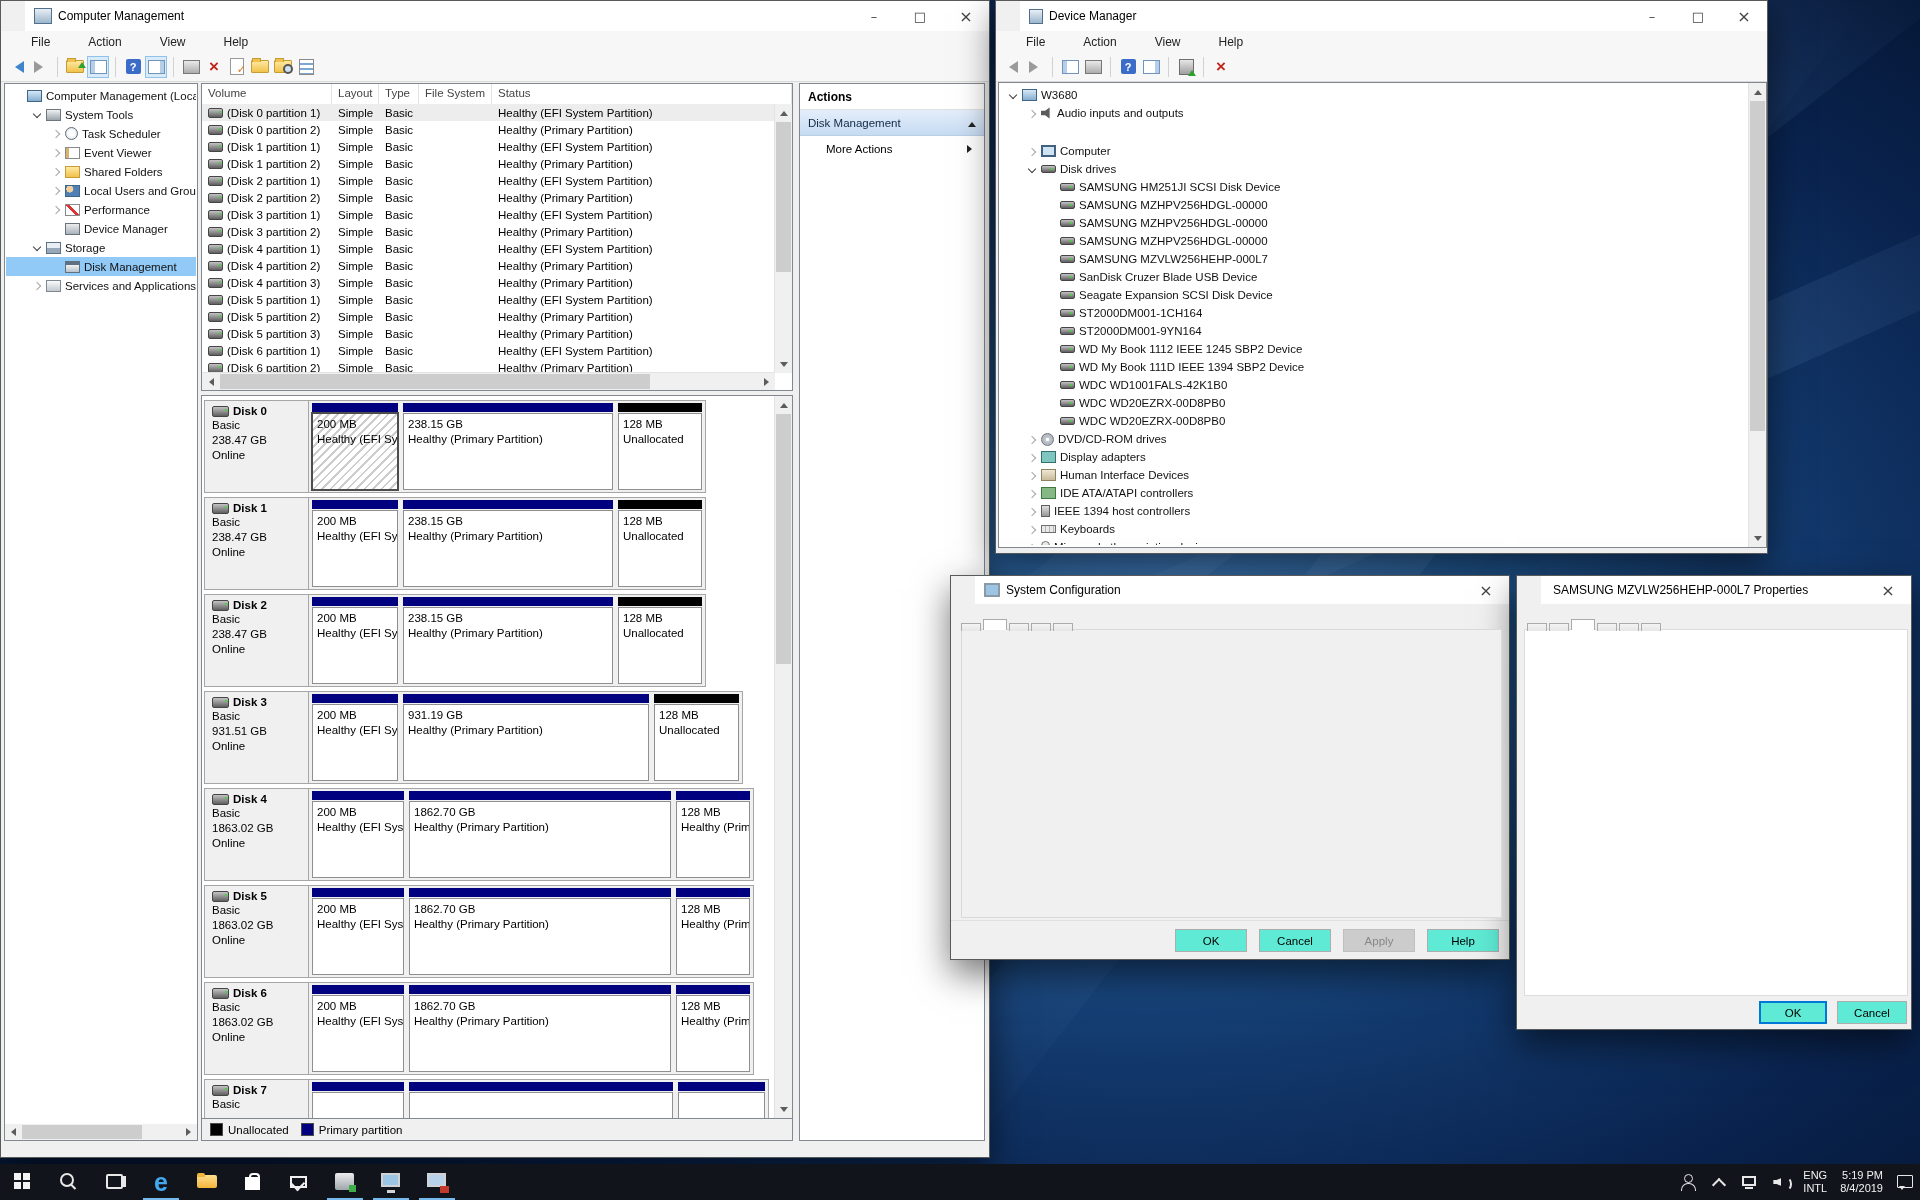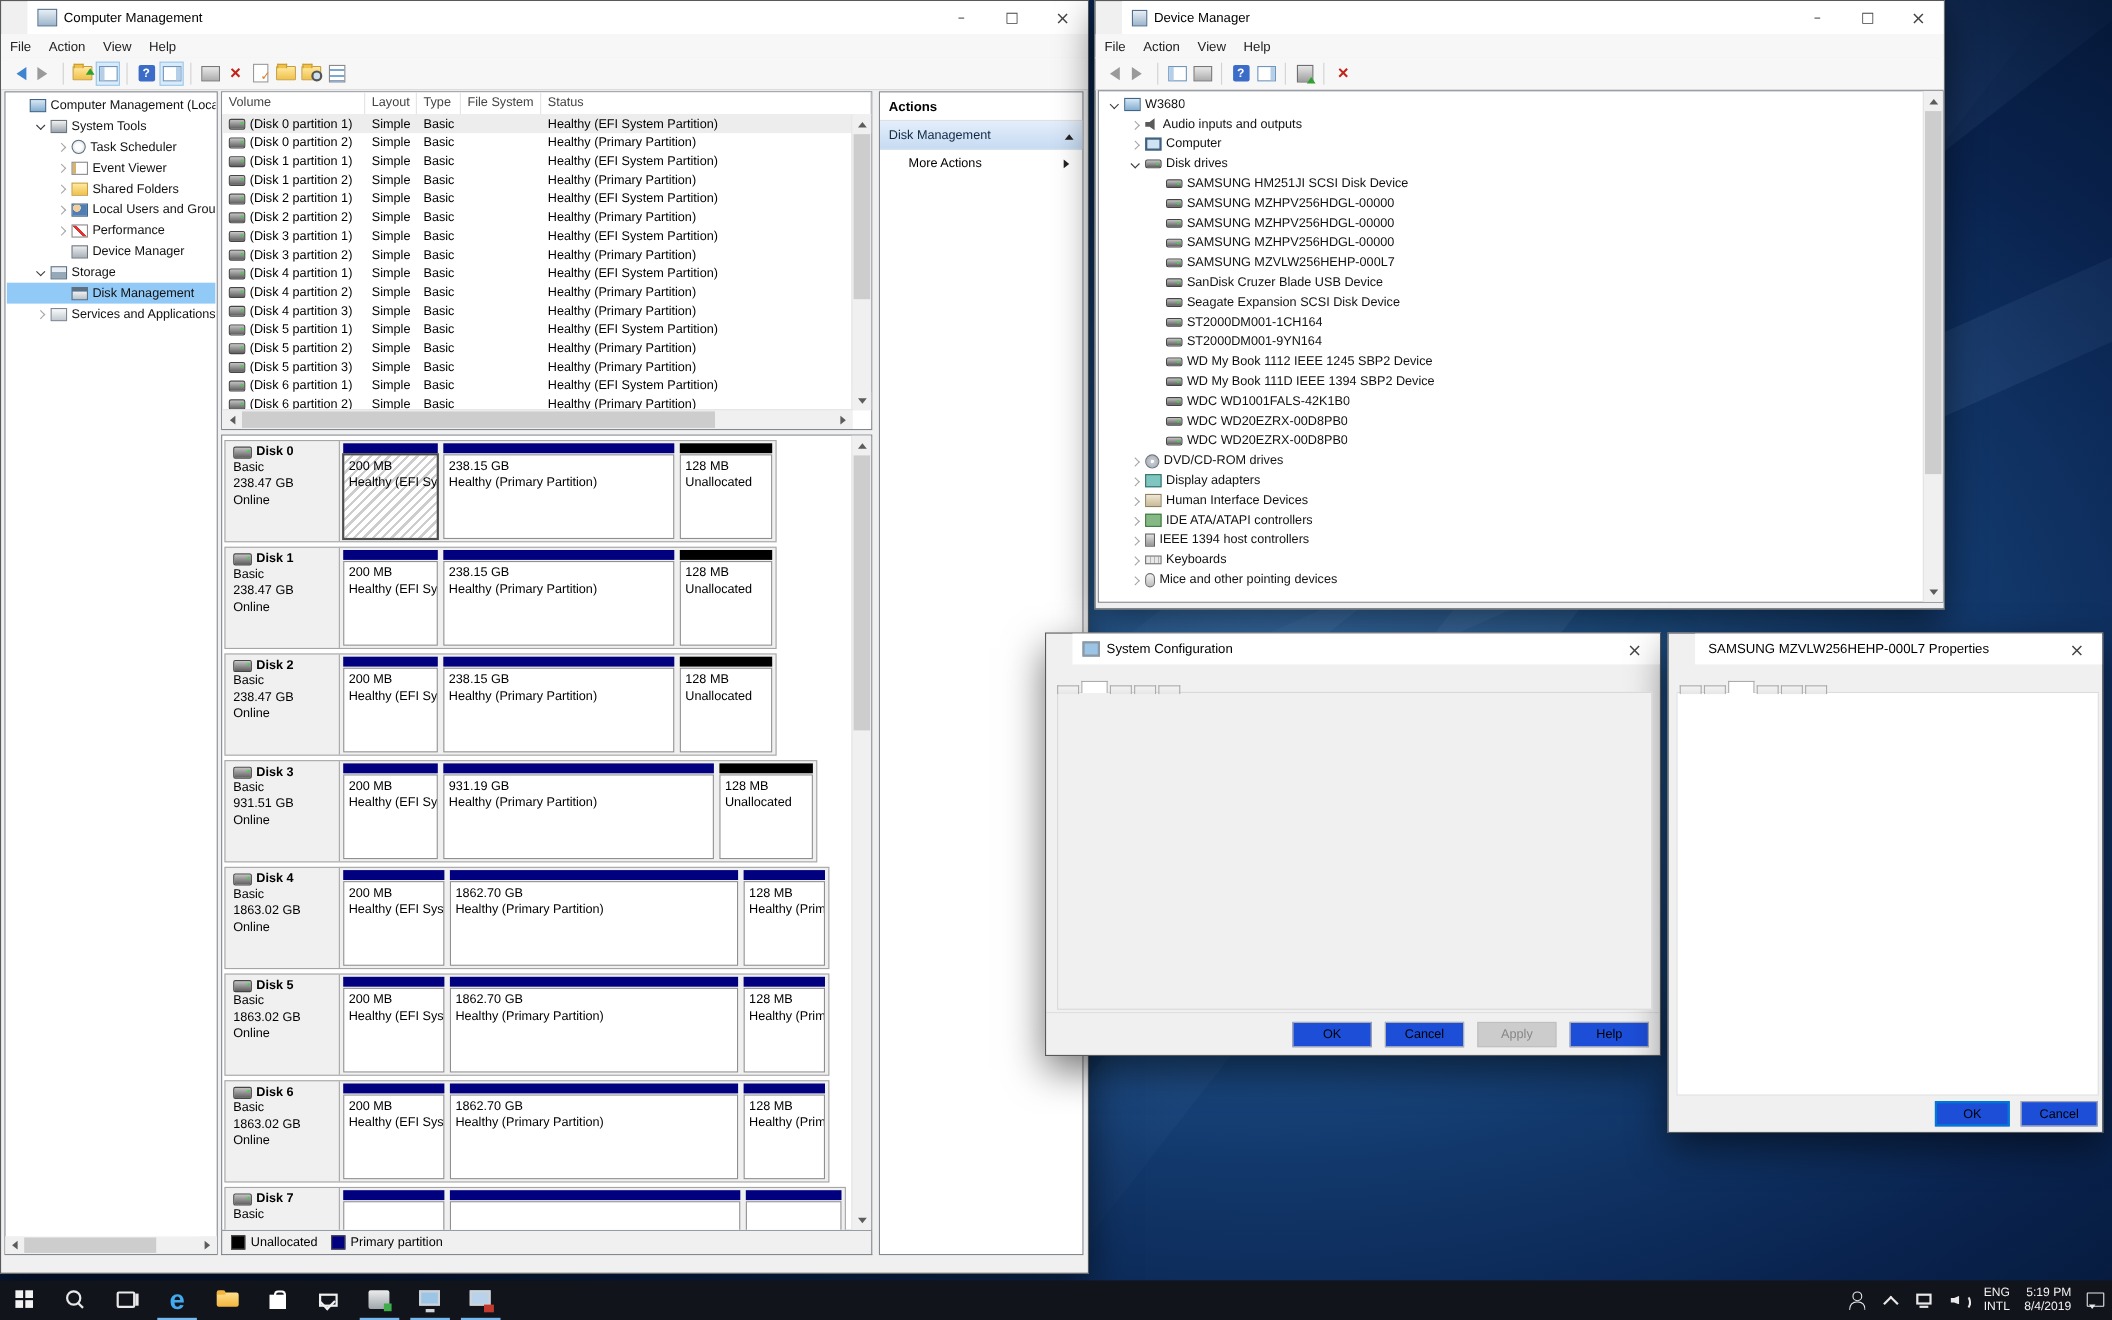--- a/index.html
+++ b/index.html
@@ -12,21 +12,21 @@
     border:1px solid #58595b;box-shadow:0 14px 34px rgba(0,0,0,.55);}
   .titlebar{position:absolute;left:0;top:0;right:0;height:30px;background:#fff;display:flex;align-items:center;margin-left:24px;}
   .titlebar .title{font-size:12px;color:#000;margin-left:6px;white-space:nowrap;}
   .app-icon{width:18px;height:16px;margin-left:9px;flex:none;position:relative;}
   .cap-btns{margin-left:auto;display:flex;height:100%;}
   .cap-btn{width:46px;height:100%;display:flex;align-items:center;justify-content:center;
     font-size:13px;color:#444;font-family:"DejaVu Sans",sans-serif;}
   .cap-btn.close-b{font-size:16px;}
   .menubar{position:absolute;left:0;top:30px;right:0;height:21px;background:#f7f7f7;display:flex;align-items:center;
     font-size:12px;color:#222;border-bottom:1px solid #ececec;}
-  .menu-item{padding:2px 8px;}
+  .menu-item{padding:2px 8px;margin-left:22px;}
   .toolbar{position:absolute;left:0;top:51px;right:0;height:29px;background:#f7f7f7;display:flex;align-items:center;
     border-bottom:1px solid #d9d9d9;padding-left:6px;gap:3px;}
   .tb-sep{width:1px;height:20px;background:#d2d2d2;margin:0 4px;flex:none;}
   .tbico{width:20px;height:20px;flex:none;position:relative;display:flex;align-items:center;justify-content:center;}
   .tbico.pressed{background:#d9eaf9;outline:1px solid #90c3ea;}
   
   .g-arrow{width:0;height:0;border:6px solid transparent;}
   .ico-back .g-arrow{border-right:9px solid #3f84cf;margin-right:2px;}
   .ico-fwd  .g-arrow{border-left:9px solid #9a9a9a;margin-left:2px;}
   .g-folder{width:16px;height:11px;background:linear-gradient(#ffe9a2,#f0c24b);border:1px solid #c79c35;border-radius:1px;position:relative;}
@@ -138,21 +138,21 @@
   #dm .tree-items{position:absolute;inset:3px 18px 2px 2px;overflow:hidden;}
   #dm .titem{height:18px;}
   
   .dlg .titlebar{height:28px;}
   .tabstrip{position:absolute;left:10px;top:31px;height:23px;display:flex;align-items:flex-end;z-index:3;}
   .tab{font-size:11.5px;color:#000;padding:3px 9px 4px;border:1px solid #ababab;border-bottom:none;
     background:linear-gradient(#f3f3f3,#e6e6e6);margin-right:2px;position:relative;top:1px;}
   .tab.active{background:#fff;padding:4px 11px 6px;top:0;z-index:4;}
   .page{position:absolute;border:1px solid #d9d9d9;background:#f0f0f0;z-index:1;}
   .dlg-footer-line{position:absolute;left:0;right:0;height:1px;background:#dfdfdf;}
-  .btn{position:absolute;height:23px;background:#1d4ed8;border:1px solid #adadad;font-size:11.5px;color:#000;
+  .btn{position:absolute;height:23px;background:#5eead4;border:1px solid #adadad;font-size:11.5px;color:#000;
     display:flex;align-items:center;justify-content:center;box-sizing:border-box;}
   .btn.disabled{background:#cccccc;border-color:#bfbfbf;color:#878787;}
   .btn.default{border:2px solid #0078d7;}
   .cb{width:13px;height:13px;background:#fff;border:1px solid #333;box-sizing:border-box;flex:none;}
   .radio{width:13px;height:13px;border:1px solid #b9b9b9;border-radius:50%;background:#fff;box-sizing:border-box;flex:none;}
   .opt-row{position:absolute;display:flex;align-items:center;gap:6px;font-size:11.5px;color:#000;}
   .opt-row.dim{color:#7c7c7c;}
   .groupbox{position:absolute;border:1px solid #c3c3c3;box-sizing:border-box;}
   .groupbox>legend-x{position:absolute;top:-8px;left:9px;background:#f0f0f0;padding:0 4px;font-size:11.5px;color:#000;}
   
@@ -917,21 +917,21 @@
       <div class="titem chev-expanded" data-name="device-tree-item" style="padding-left: 5px;">
             <span class="chev" data-name="chevron-icon"></span>
             <span class="ticon" data-name="computer-icon"></span>
             <span class="tlabel">W3680</span>
           </div>
           <div class="titem chev-collapsed" data-name="device-tree-item" style="padding-left: 24px;">
             <span class="chev" data-name="chevron-icon"></span>
             <span class="ticon" data-name="audio-icon"></span>
             <span class="tlabel">Audio inputs and outputs</span>
           </div>
-          <div class="titem chev-collapsed" data-name="device-tree-item" style="padding-left: 24px;">
+          <div class="titem chev-collapsed" data-name="device-tree-item" style="padding-left: 24px; margin-top: 20px;">
             <span class="chev" data-name="chevron-icon"></span>
             <span class="ticon" data-name="monitor-icon"></span>
             <span class="tlabel">Computer</span>
           </div>
           <div class="titem chev-expanded" data-name="device-tree-item" style="padding-left: 24px;">
             <span class="chev" data-name="chevron-icon"></span>
             <span class="ticon" data-name="disk-drive-icon"></span>
             <span class="tlabel">Disk drives</span>
           </div>
           <div class="titem chev-none" data-name="device-tree-item" style="padding-left: 43px;">

